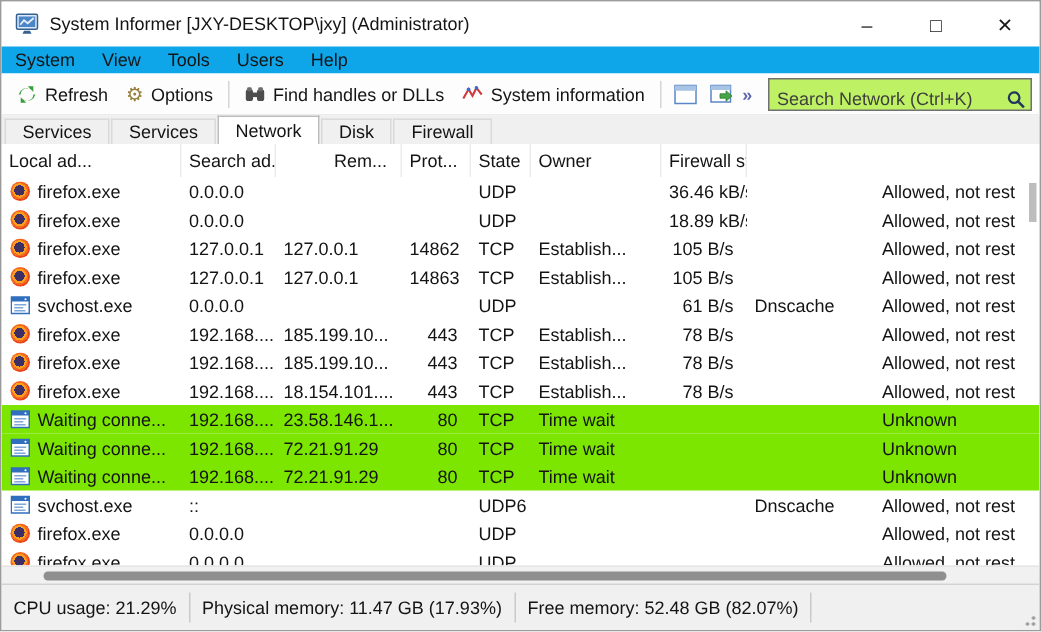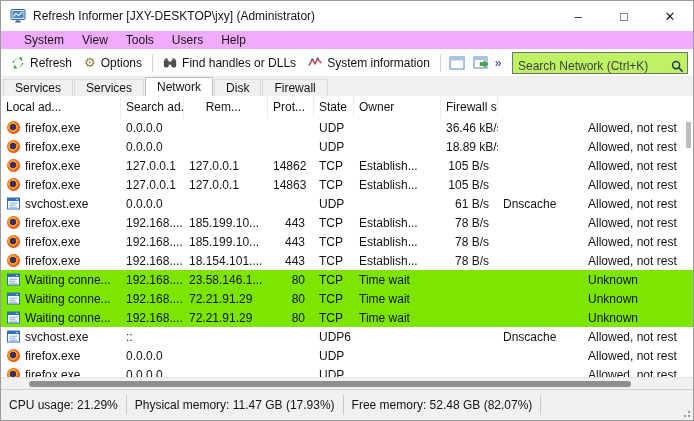--- a/index.html
+++ b/index.html
@@ -8,21 +8,21 @@
   .window { width:694px; height:421px; border:1px solid #9b9b9b; display:flex; flex-direction:column; background:#fff; overflow:hidden; }
 
   
   .titlebar { height:30px; flex:0 0 30px; display:flex; align-items:center; padding-left:9px; background:#fff; }
   .app-icon { width:16px; height:16px; margin-right:7px; flex:0 0 16px; }
   .title-text { white-space:nowrap; }
   .win-controls { margin-left:auto; display:flex; height:100%; }
   .win-btn { width:46px; display:flex; align-items:center; justify-content:center; font-size:13px; color:#1a1a1a; }
 
   
-  .menubar { height:18px; flex:0 0 18px; display:flex; align-items:center; padding-left:14px; background:#f0abfc; }
+  .menubar { height:18px; flex:0 0 18px; display:flex; align-items:center; padding-left:0; background:#0ea5e9; }
   .menu-item { padding:0 9px; height:100%; display:flex; align-items:center; }
 
   
   .toolbar { height:28px; flex:0 0 28px; display:flex; align-items:center; padding:0 5px 0 4px; background:#fdfdfd; border-bottom:1px solid #ececec; }
   .tb-btn { display:flex; align-items:center; gap:5px; padding:3px 6px; white-space:nowrap; border-radius:2px; }
   .tb-sep { width:1px; height:18px; background:#d6d6d6; margin:0 4px; flex:0 0 1px; }
   .tb-iconbtn { padding:3px 4px; display:flex; align-items:center; }
   .tb-chevron { color:#5c66ad; font-weight:bold; padding:0 5px 0 2px; font-size:12px; }
   .searchbox { margin-left:auto; width:176px; height:22px; border:1px solid #707070; display:flex; align-items:flex-end; background:#bef264; padding:0 3px 0 5px; }
   .searchbox input { border:none; outline:none; flex:1; min-width:0; font-family:"Liberation Sans",sans-serif; font-size:12px; color:#333; background:transparent; }
@@ -30,21 +30,21 @@
 
   
   .tabstrip { height:19px; flex:0 0 19px; background:#f0f0f0; display:flex; align-items:flex-end; padding-left:2px; position:relative; }
   .tab { padding:1px 11px 2px 11px; background:#f0f0f0; border:1px solid #dadada; border-bottom:none; margin-right:1px; height:17px; display:flex; align-items:center; }
   .tab.active { background:#fff; border-color:#bcbcbc; height:19px; position:relative; z-index:2; }
 
   
   .table-wrap { flex:1 1 auto; position:relative; background:#fff; overflow:hidden; display:flex; flex-direction:column; }
   .thead { display:grid; grid-template-columns:120px 63px 84px 46px 40px 87px 57px 85px 1fr; height:22px; flex:0 0 22px; background:#fff; }
   .th { position:relative; display:flex; align-items:center; padding:0 5px; border-right:1px solid #ececec; white-space:nowrap; overflow:hidden; height:100%; }
-  .th.right { justify-content:flex-end; padding-right:26px;text-align:center; }
+  .th.right { justify-content:flex-end; padding-right:9px;text-align:center; }
   .sort-indicator { position:absolute; top:0; left:50%; transform:translateX(-50%); line-height:5px; }
   .tbody { flex:1 1 auto; overflow:hidden; position:relative; }
   .tr { display:grid; grid-template-columns:120px 63px 84px 46px 40px 87px 57px 85px 1fr; height:19px; align-items:center; }
   .td { padding:0 5px; white-space:nowrap; overflow:hidden; }
   .td.right { text-align:right; padding-right:9px; }
   .td.name-cell { display:flex; align-items:center; gap:5px; padding-left:6px; }
   .firefox-glyph { width:13px; height:13px; border-radius:50%;
      background: radial-gradient(circle at 46% 46%, #3d2f63 0 3.4px, #ff9d1f 3.4px 4.8px, #f4671d 4.8px 6px, #e8451c 6px); }
   .vscroll-thumb { position:absolute; right:2px; top:4px; width:5px; height:26px; background:#bdbdbd; }
 
@@ -65,21 +65,21 @@
 
 <div class="window">
 
   <div class="titlebar">
     <svg class="app-icon" viewBox="0 0 16 16">
       <rect x="1" y="1.5" width="14" height="10" rx="1" fill="#ddeafb" stroke="#35618f" stroke-width="1"></rect>
       <rect x="2.5" y="3" width="11" height="7" fill="#4a86c8"></rect>
       <polyline points="3.5,8.5 6,5.5 8.5,7.5 12.5,4" stroke="#e8eef8" stroke-width="1.2" fill="none"></polyline>
       <path d="M6 12.5 h4 l1 2 h-6 z" fill="#35618f"></path>
     </svg>
-    <span class="title-text">Refresh Informer [JXY-DESKTOP\jxy] (Administrator)</span>
+    <span class="title-text">System Informer [JXY-DESKTOP\jxy] (Administrator)</span>
     <div class="win-controls">
       <span class="win-btn">–</span>
       <span class="win-btn">□</span>
       <span class="win-btn">✕</span>
     </div>
   </div>
 
   <div class="menubar" id="menubar">
       <span class="menu-item">System</span>
       <span class="menu-item">View</span>

